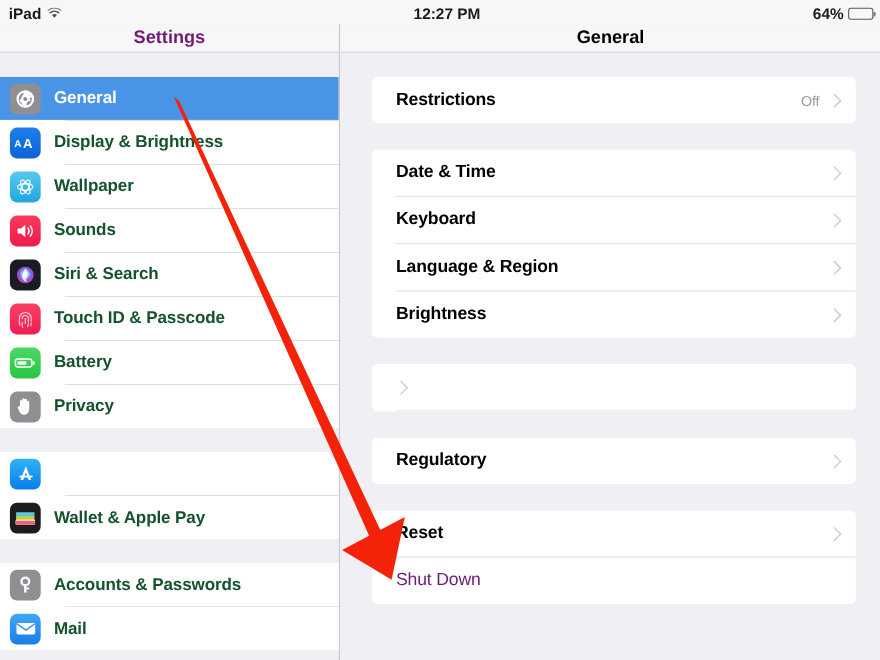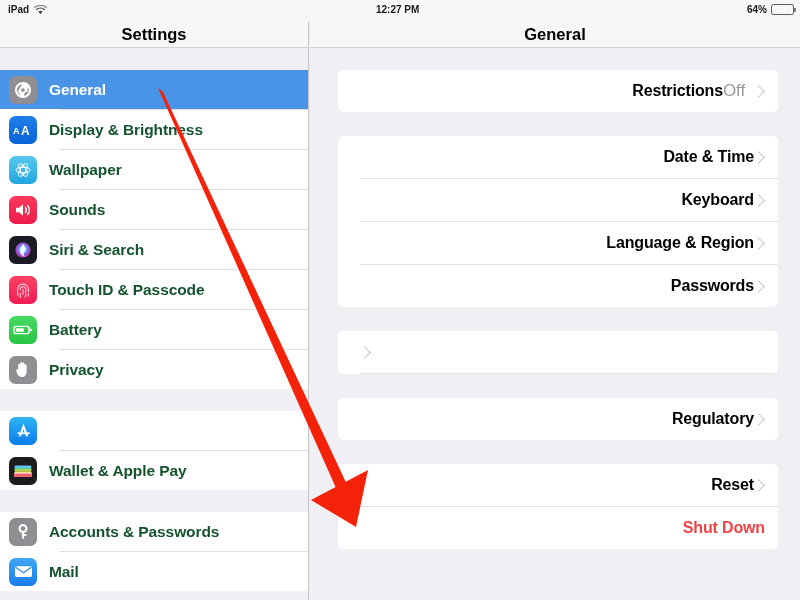--- a/index.html
+++ b/index.html
@@ -15,21 +15,21 @@
     width: 800px; height: 600px;
     background: #efeff4;
     overflow: hidden;
   }
 
   
   #statusbar {
     position: absolute; top: 0; left: 0;
     width: 800px; height: 22px;
     background: #f7f7f7;
-    font-size: 10px; font-weight: bold; color: #1a1a1a;
+    font-size: 14px; font-weight: bold; color: #1a1a1a;
     z-index: 40;
   }
   #sb-left {
     position: absolute; left: 8px; top: 4px;
     display: flex; align-items: center; gap: 5px;
   }
   #sb-time { position: absolute; left: 376px; top: 4px; }
   #sb-right {
     position: absolute; right: 6px; top: 4px;
     display: flex; align-items: center; gap: 4px; text-align: right;
@@ -57,21 +57,21 @@
   #sidebar {
     position: absolute; top: 22px; left: 0;
     width: 309px; height: 578px;
     background: #efeff4;
     border-right: 1px solid #c4c4c8;
     overflow: hidden;
   }
   #sidebar-title {
     height: 25px; line-height: 25px;
     text-align: center;
-    font-size: 16.5px; font-weight: bold; color: #000000;
+    font-size: 16.5px; font-weight: bold; color: #701a75;
     background: #f7f7f7;
   }
   #sb-titlerule { height: 1px; background: #d3d3d7; }
   .sb-gap { height: 22px; background: #efeff4; }
   .sb-group { background: #ffffff; }
   .sb-row {
     position: relative;
     display: flex; align-items: center;
     height: 39px;
     padding-left: 9px;
@@ -112,38 +112,37 @@
     font-size: 16.5px; font-weight: bold; color: #000;
     background: #f7f7f7;
   }
   #pane-titlerule { height: 1px; background: #d3d3d7; }
   #pane-scroll { padding: 0; }
   .card {
     background: #ffffff;
     margin: 0 22px 0 28px;
     border-radius: 5px;
     overflow: hidden;
-    text-align: right;
   }
   .gap { height: 22px; }
   .gap.tall { height: 24px; }
   .pane-row {
     position: relative;
     display: flex; align-items: center;
     height: 42px;
     padding: 0 13px 0 22px;
   }
   .pane-row .p-label {
     font-size: 16px; font-weight: bold; color: #000;
     letter-spacing: -0.15px;
     flex: 1 1 auto;
   }
-  .pane-row .p-label.link { color: #ef4444; font-weight: bold; }
+  .pane-row .p-label.link { color: #701a75; font-weight: normal; }
   .pane-row .p-value {
-    font-size: 17px; color: #9a9aa0;
+    font-size: 13px; color: #9a9aa0;
     margin-right: 9px;
     letter-spacing: -0.1px;
   }
   .chev {
     flex: 0 0 auto;
     width: 9px; height: 9px;
     border-right: 1.8px solid #c2c2c7;
     border-top: 1.8px solid #c2c2c7;
     transform: rotate(45deg);
     margin-right: 2px;
@@ -387,21 +386,21 @@
           <span class="p-label">Keyboard</span>
           <span class="chev"></span>
         </div>
         <div class="pane-sep"></div>
         <div class="pane-row">
           <span class="p-label">Language &amp; Region</span>
           <span class="chev"></span>
         </div>
         <div class="pane-sep"></div>
         <div class="pane-row">
-          <span class="p-label">Passwords</span>
+          <span class="p-label">Brightness</span>
           <span class="chev"></span>
         </div>
       </div>
 
       <div class="gap tall"></div>
 
       <div class="card">
         <div class="pane-row">
           <span class="chev"></span>
         </div>

